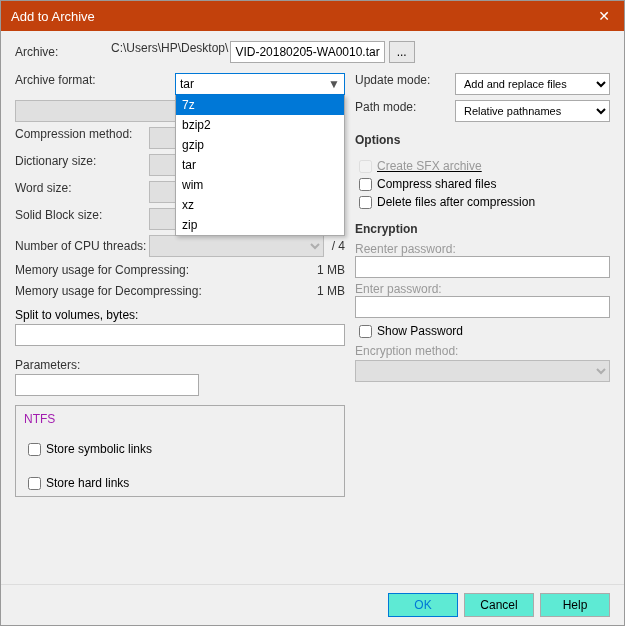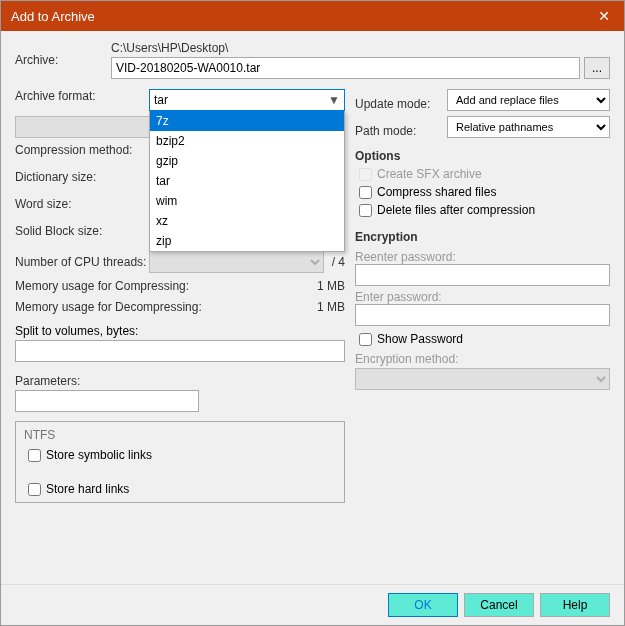--- a/index.html
+++ b/index.html
@@ -38,21 +38,21 @@
       gap: 6px;
     }
     .archive-row {
       display: flex;
       align-items: center;
       gap: 6px;
       margin-bottom: 4px;
     }
     .archive-label { width: 90px; color: #333; }
     .archive-path-group {
-      display: flex; flex-direction: column; flex: 1; gap: 2px;
+      display: flex; flex-direction: row; flex: 1; gap: 2px;
     }
     .archive-path-static { color: #333; font-size: 12px; }
     .archive-path-combo {
       display: flex; gap: 4px; align-items: center; border-radius: 11px;
     }
     .combo-wide {
       flex: 1;
       height: 22px;
       border: 1px solid #aaa;
       background: white;
@@ -108,20 +108,21 @@
       border: 1px solid #bbb;
     }
     .combo-box-disabled select {
       background: #e0e0e0;
       color: #999;
     }
     
     .format-dropdown-container {
       position: relative;
       flex: 1;
+      margin-left: 26px;
     }
     .format-selected {
       height: 22px;
       border: 1px solid #0078d7;
       background: white;
       display: flex;
       align-items: center;
       padding: 0 4px;
       cursor: pointer;
       justify-content: space-between;
@@ -177,21 +178,21 @@
       justify-content: space-between;
       padding: 1px 0;
     }
     .memory-label { color: #333; }
     .memory-value { color: #333; }
     .ntfs-group {
       border: 1px solid #aaa;
       padding: 6px 8px;
       margin-top: 4px;
     }
-    .ntfs-title { font-size: 12px; color: #737373; margin-bottom: 6px; font-weight: normal; }
+    .ntfs-title { font-size: 12px; color: #a21caf; margin-bottom: 16px; font-weight: normal; }
     .bottom-buttons {
       display: flex;
       justify-content: flex-end;
       gap: 6px;
       padding: 8px 14px;
       border-top: 1px solid #ddd;
     }
     .btn-dialog {
       width: 70px; height: 24px;
       border: 1px solid #aaa;
@@ -199,22 +200,22 @@
       cursor: pointer;
       font-size: 12px;
       display: flex; align-items: center; justify-content: center;
     }
     .btn-ok {
       border: 1px solid #0078d7;
       color: #0078d7;
     }
     .right-row {
       display: flex;
-      align-items: flex-end;
-      gap: 12px;
+      align-items: flex-start;
+      gap: 20px;
       min-height: 22px;
     }
     .right-label { width: 80px; color: #333; flex-shrink: 0; }
     .encryption-label { color: #999; font-size: 12px; }
     .encryption-input {
       width: 100%;
       height: 22px;
       border: 1px solid #aaa;
       background: white;
       padding: 0 4px;
@@ -376,21 +377,21 @@
             <select style="font-size:11px;">
               <option>Relative pathnames</option>
               <option>Full pathnames</option>
               <option>Absolute pathnames</option>
             </select>
           </div>
         </div>
 
         <div style="margin-top:6px;">
           <span class="section-label">Options</span>
-          <div class="checkbox-row" style="margin-top:4px;">
+          <div class="checkbox-row" style="margin-top:12px;text-decoration:underline;">
             <input type="checkbox" id="sfx" disabled="" style="">
             <label for="sfx" class="checkbox-disabled">Create SFX archive</label>
           </div>
           <div class="checkbox-row" style="margin-top:4px;">
             <input type="checkbox" id="compshared" style="">
             <label for="compshared">Compress shared files</label>
           </div>
           <div class="checkbox-row" style="margin-top:4px;">
             <input type="checkbox" id="deleteafter" style="">
             <label for="deleteafter">Delete files after compression</label>

